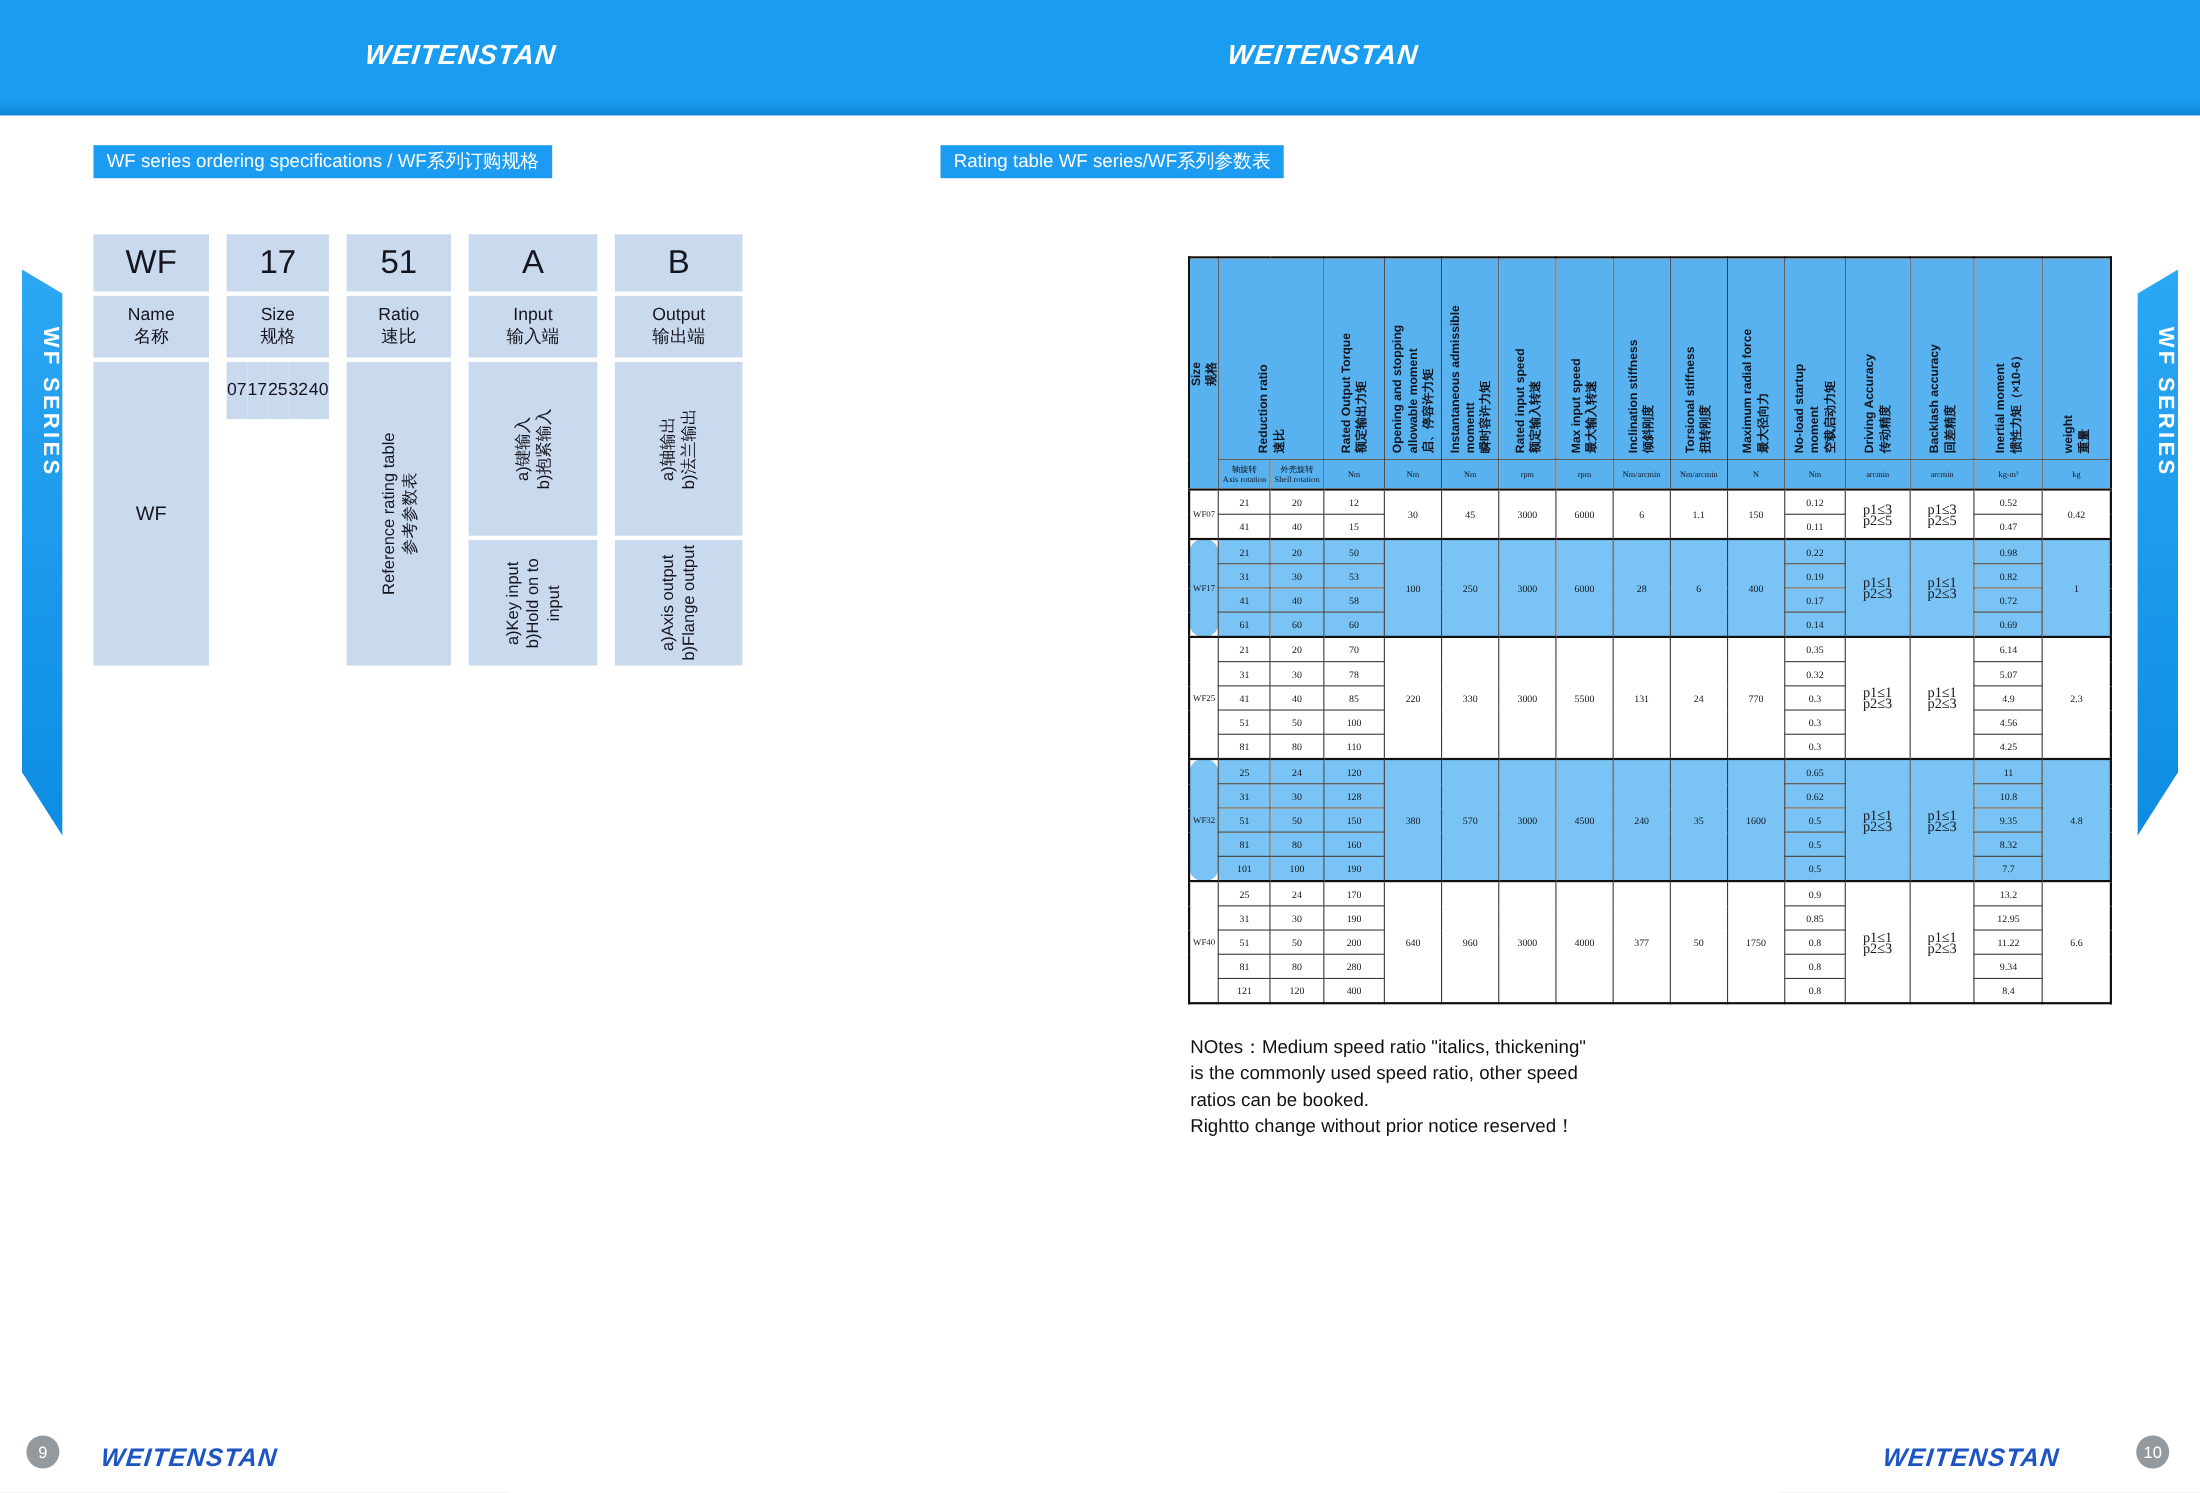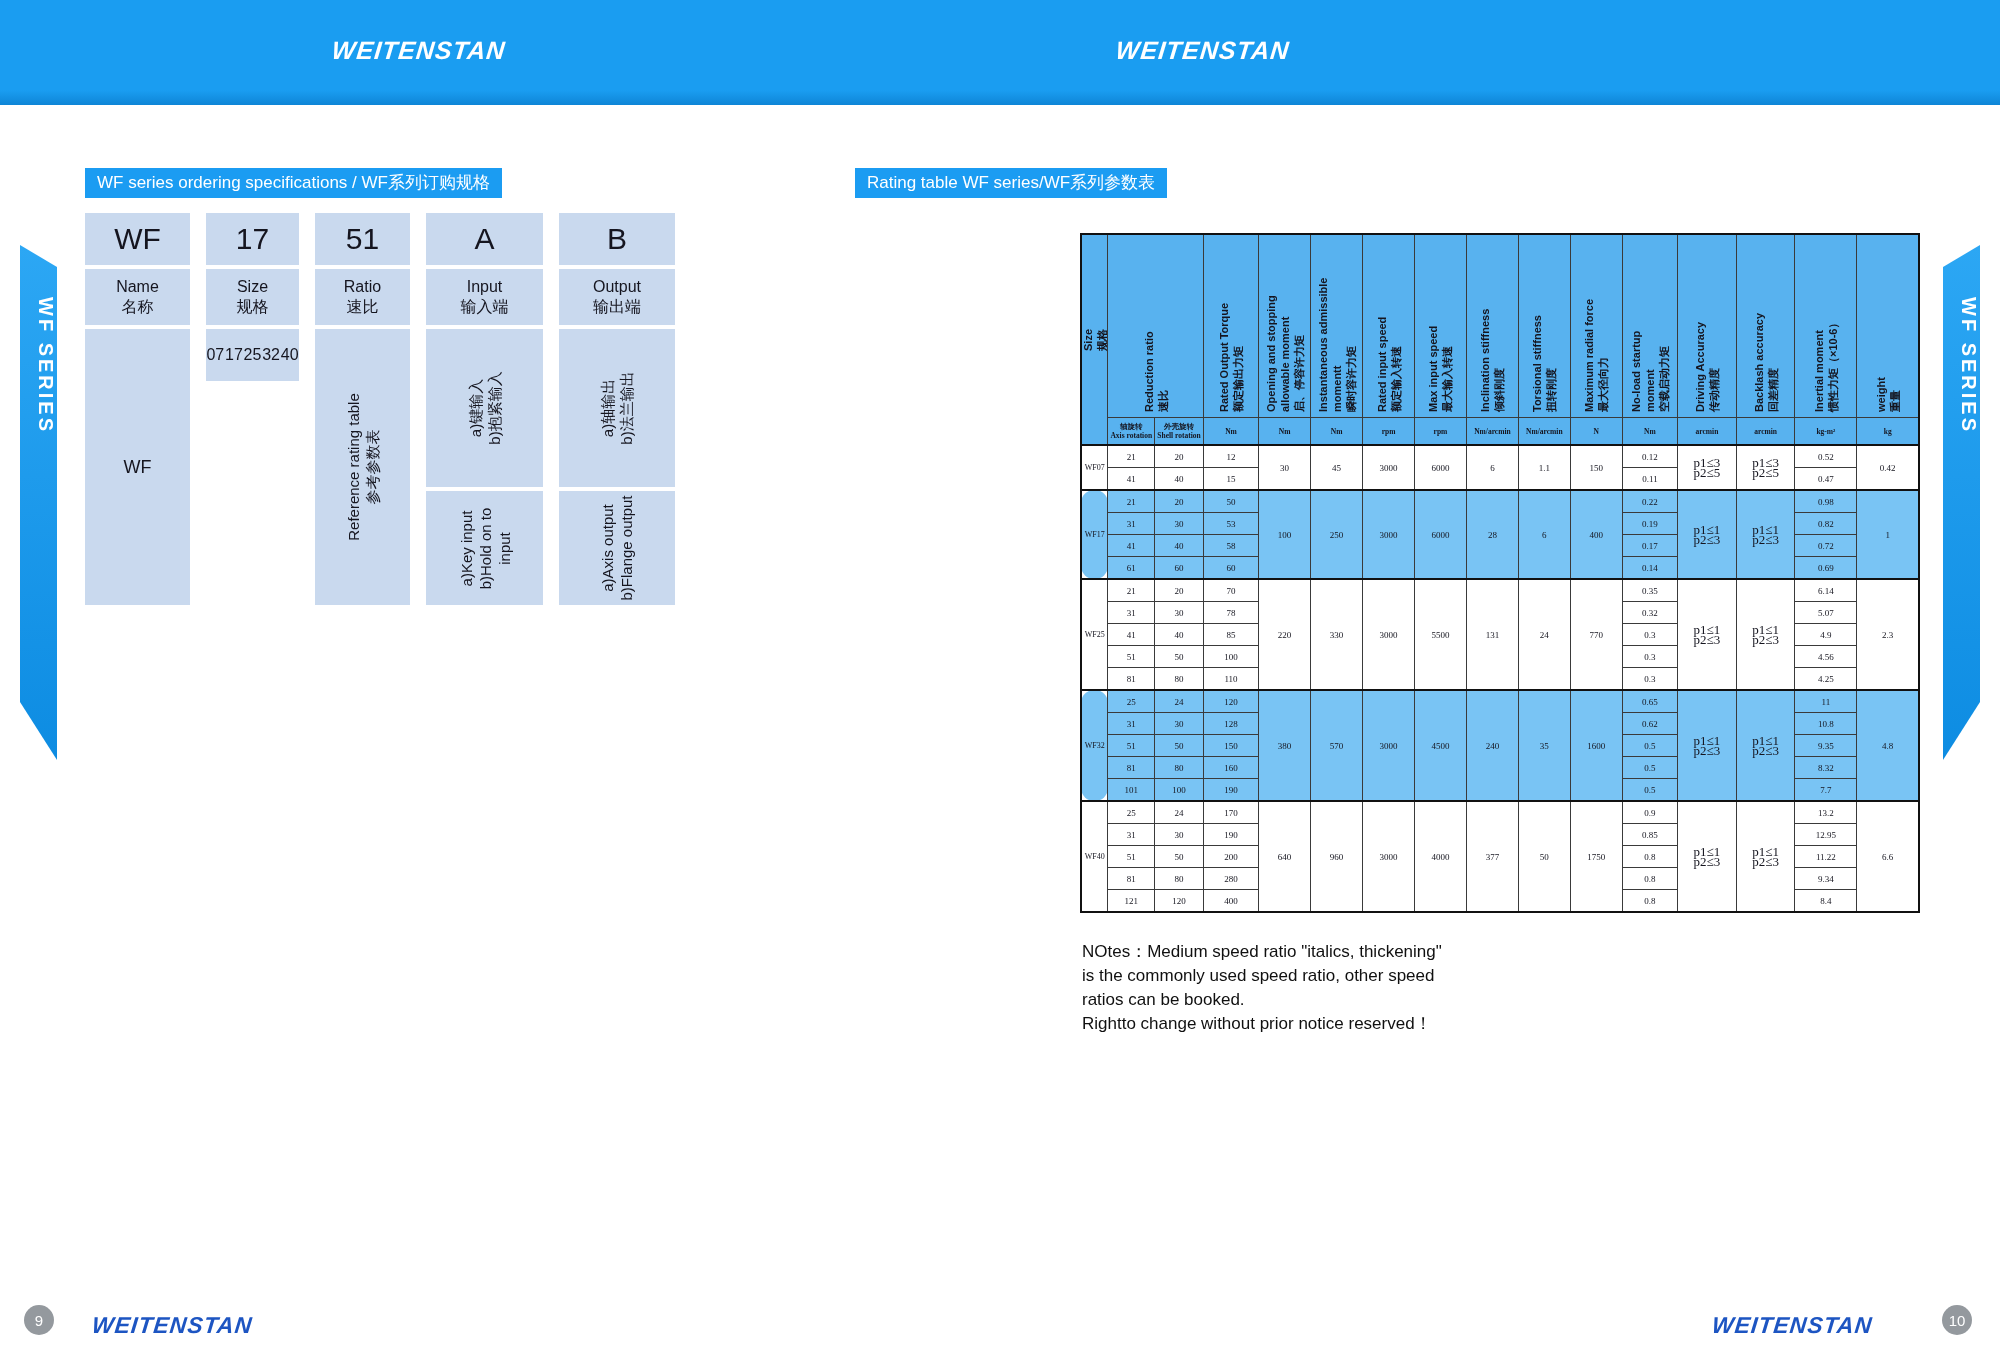--- a/index.html
+++ b/index.html
@@ -5,21 +5,21 @@
   html,body{margin:0;padding:0;background:#e8e8e8;}
   #canvas{position:relative;width:2000px;height:1357px;background:#ffffff;overflow:hidden;
           font-family:"Liberation Sans",sans-serif;color:#15151f;}
   
   .banner{position:absolute;left:0;top:0;width:2000px;height:105px;
           background:linear-gradient(180deg,#1a9df1 0%,#1a9df1 86%,#0e85d6 100%);}
   .banner-logo{position:absolute;top:36px;color:#fff;font-size:25px;font-weight:900;
                font-style:italic;letter-spacing:1px;transform:skewX(-6deg);}
   
   .badge{position:absolute;background:#1b9cf2;color:#fff;font-size:17px;line-height:18px;
-         padding:6px 12px;white-space:nowrap;margin-top:36px;}
+         padding:6px 12px;white-space:nowrap;}
   
   .ribbon{position:absolute;top:245px;width:37px;height:515px;color:#fff;
           background:linear-gradient(180deg,#2ca7f4,#0d8ce2);
           font-size:20px;font-weight:bold;letter-spacing:3px;
           writing-mode:vertical-rl;text-align:left;padding-top:52px;box-sizing:border-box;}
   .ribbon.left{left:20px;clip-path:polygon(0 0,100% 22px,100% 100%,0 calc(100% - 58px));}
   .ribbon.right{left:1943px;clip-path:polygon(0 22px,100% 0,100% calc(100% - 58px),0 100%);}
   
   .order{position:absolute;left:85px;top:213px;width:538px;height:392px;
          display:grid;grid-template-columns:105px 93px 95px 117px 116px;column-gap:16px;}
@@ -34,21 +34,21 @@
   .rot.w260{width:260px;} .rot.w150{width:150px;} .rot.w110{width:110px;}
   .oname{font-size:18px;} .rot{font-size:15px;line-height:19px;}
   .size-cell{height:52px;flex:none;font-size:16px;}
   
   #rating-wrap{position:absolute;left:1080px;top:233px;width:840px;}
   table{border-collapse:collapse;width:840px;table-layout:fixed;}
   th,td{border:1px solid #3a3a3a;padding:0;overflow:hidden;}
   table{border:2px solid #111;}
   thead th{background:#58b2ef;font-weight:bold;position:relative;}
   thead tr.hrow th{height:182px;}
-  thead tr.units th{height:26px;font-size:7.5px;font-weight:bold;line-height:9px;
+  thead tr.units th{height:26px;font-size:7.5px;font-weight:normal;line-height:9px;
                     white-space:pre-line;border-bottom:2px solid #111;
                     font-family:"Liberation Serif",serif;}
   th .hrot{position:absolute;left:50%;top:50%;width:172px;
            transform:translate(-50%,-50%) rotate(-90deg);
            font-size:11px;line-height:14px;white-space:pre-line;text-align:left;}
   th.sizeth .hrot{width:200px;text-align:center;}
   tbody td{height:21px;font-size:9px;text-align:center;
            font-family:"Liberation Serif",serif;line-height:10px;}
   tbody tr.hl td{background:#79c4f4;}
   tbody tr.block-start td{border-top:2px solid #111;}

